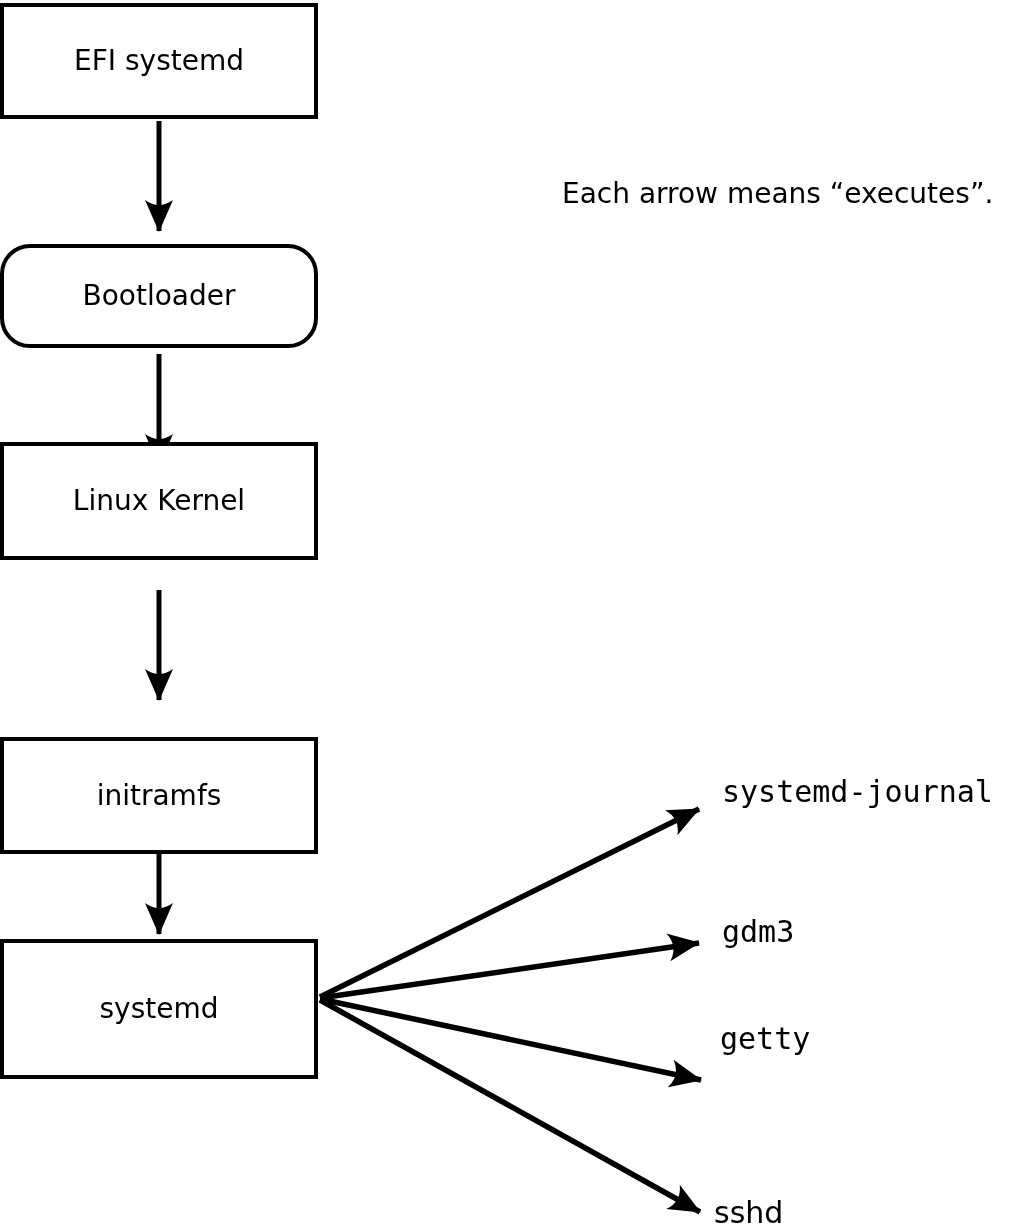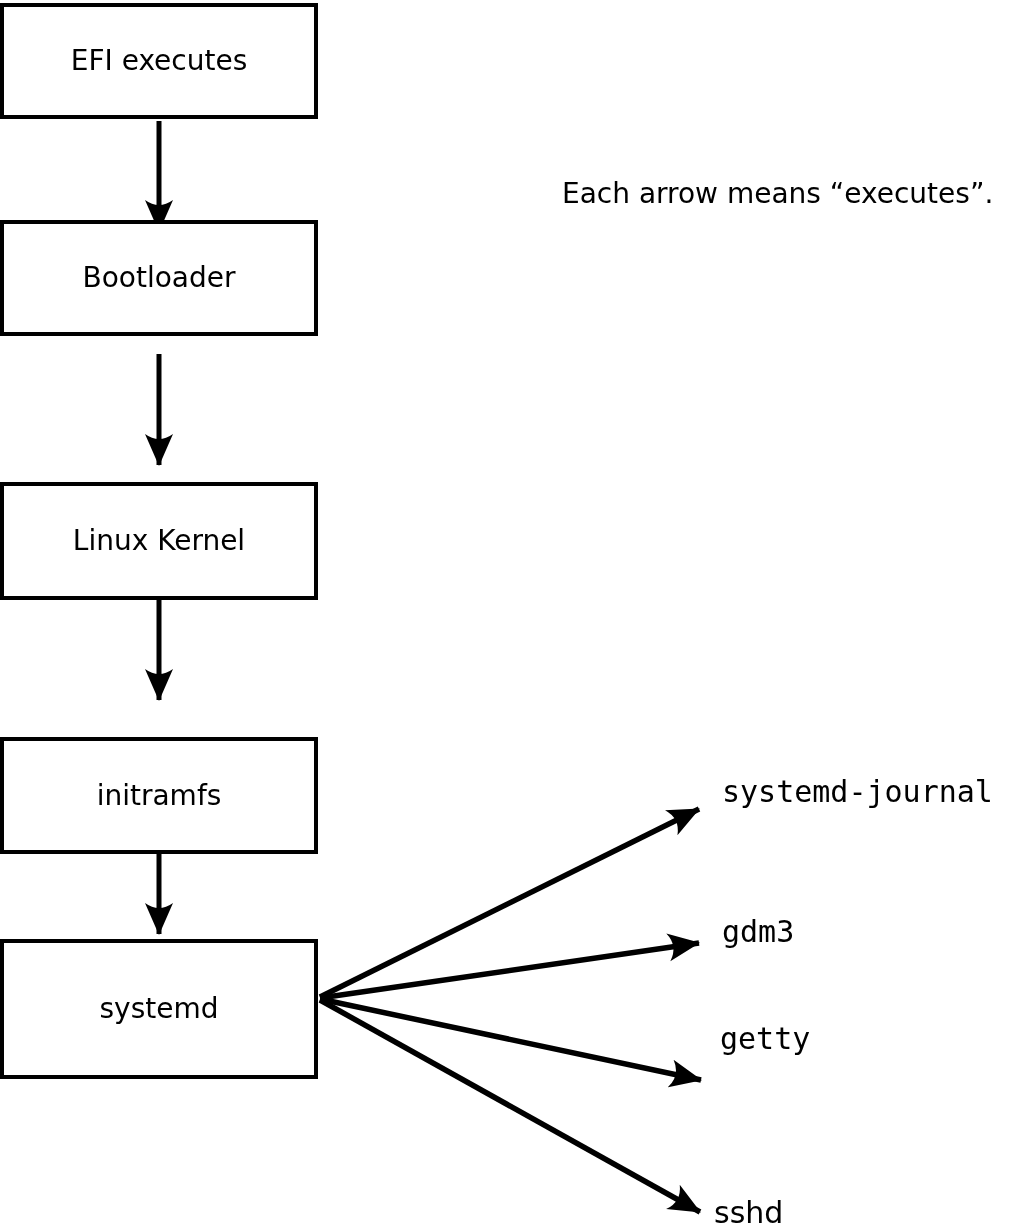--- a/index.html
+++ b/index.html
@@ -33,22 +33,22 @@
     display: flex;
     align-items: center;
     justify-content: center;
   }
   .node-label {
     font-size: 28px;
     line-height: 1;
     white-space: nowrap;
   }
   #box-efi       { top: 3px;   height: 116px; }
-  #box-boot      { top: 220px; height: 116px; }
-  #box-kernel    { top: 482px; height: 118px; }
+  #box-boot      { top: 244px; height: 104px; border-radius: 30px; }
+  #box-kernel    { top: 442px; height: 118px; }
   #box-initramfs { top: 705px; height: 117px; margin-top: 32px; }
   #box-systemd   { top: 939px; height: 140px; }
 
   .caption {
     position: absolute;
     left: 562px;
     top: 162px;
     font-size: 28px;
     line-height: 1.2;
     white-space: nowrap;
@@ -83,21 +83,21 @@
     <line x1="159" y1="590" x2="159" y2="700" stroke="#000000" stroke-width="5" marker-end="url(#arrowhead)"></line>
     <line x1="159" y1="824" x2="159" y2="934" stroke="#000000" stroke-width="5" marker-end="url(#arrowhead)"></line>
 
     <line x1="320" y1="997" x2="699" y2="809" stroke="#000000" stroke-width="5.5" marker-end="url(#arrowhead)"></line>
     <line x1="320" y1="998" x2="699" y2="943" stroke="#000000" stroke-width="5.5" marker-end="url(#arrowhead)"></line>
     <line x1="320" y1="999" x2="701" y2="1080" stroke="#000000" stroke-width="5.5" marker-end="url(#arrowhead)"></line>
     <line x1="320" y1="1000" x2="700" y2="1212" stroke="#000000" stroke-width="5.5" marker-end="url(#arrowhead)"></line>
   </svg>
 
   <div class="node-box" id="box-efi">
-    <span class="node-label">EFI executes</span>
+    <span class="node-label">EFI systemd</span>
   </div>
   <div class="node-box" id="box-boot">
     <span class="node-label">Bootloader</span>
   </div>
   <div class="node-box" id="box-kernel">
     <span class="node-label">Linux Kernel</span>
   </div>
   <div class="node-box" id="box-initramfs">
     <span class="node-label">initramfs</span>
   </div>

